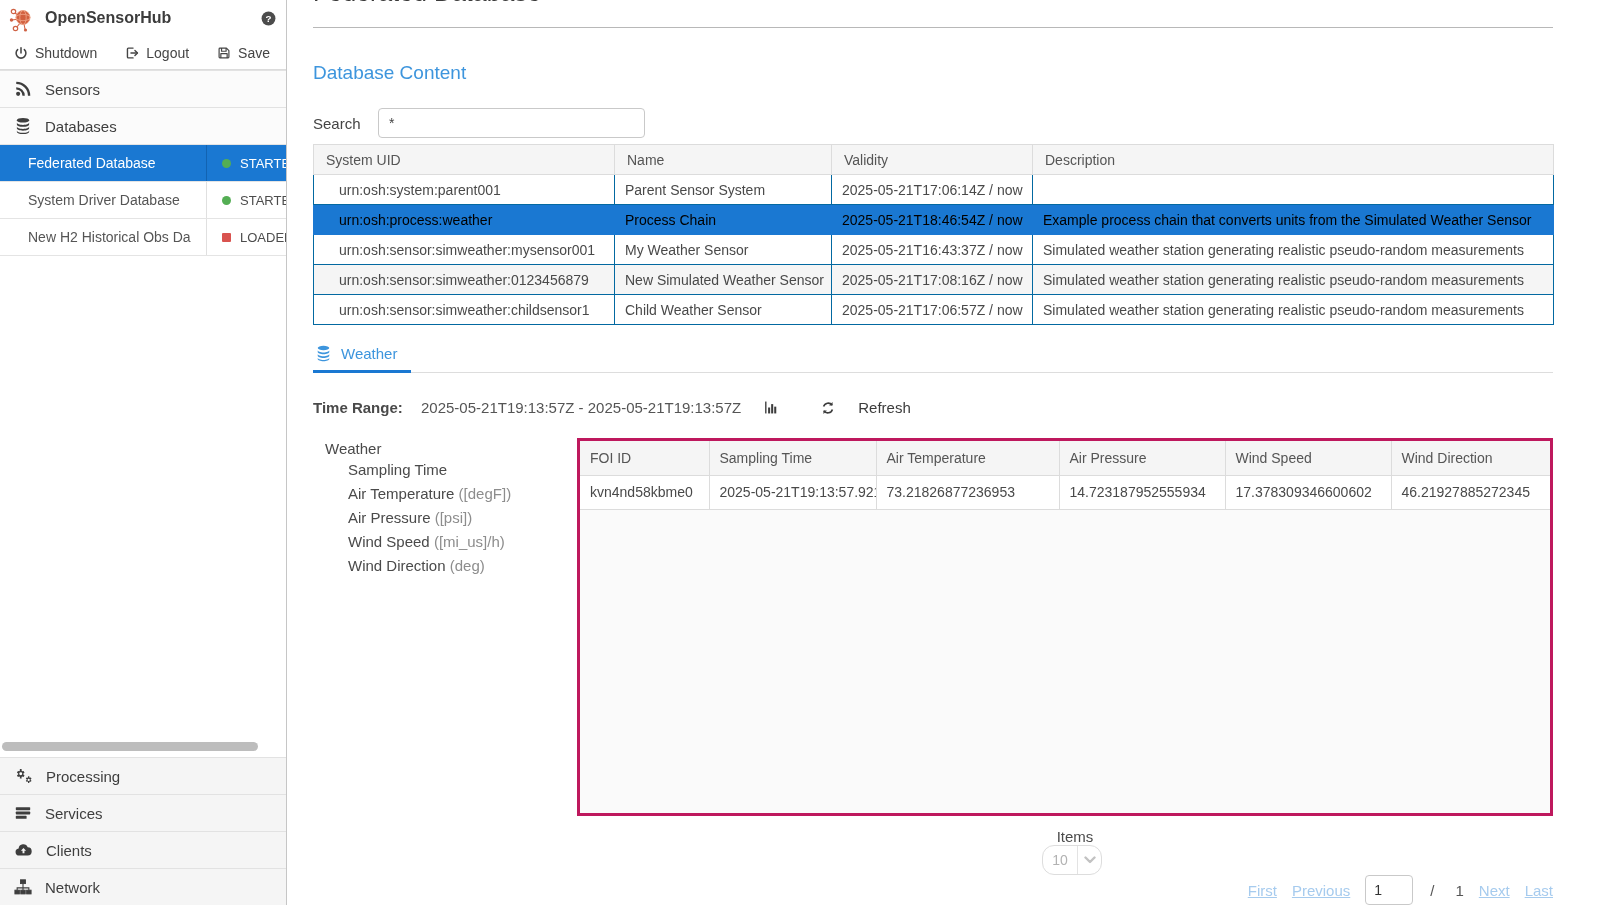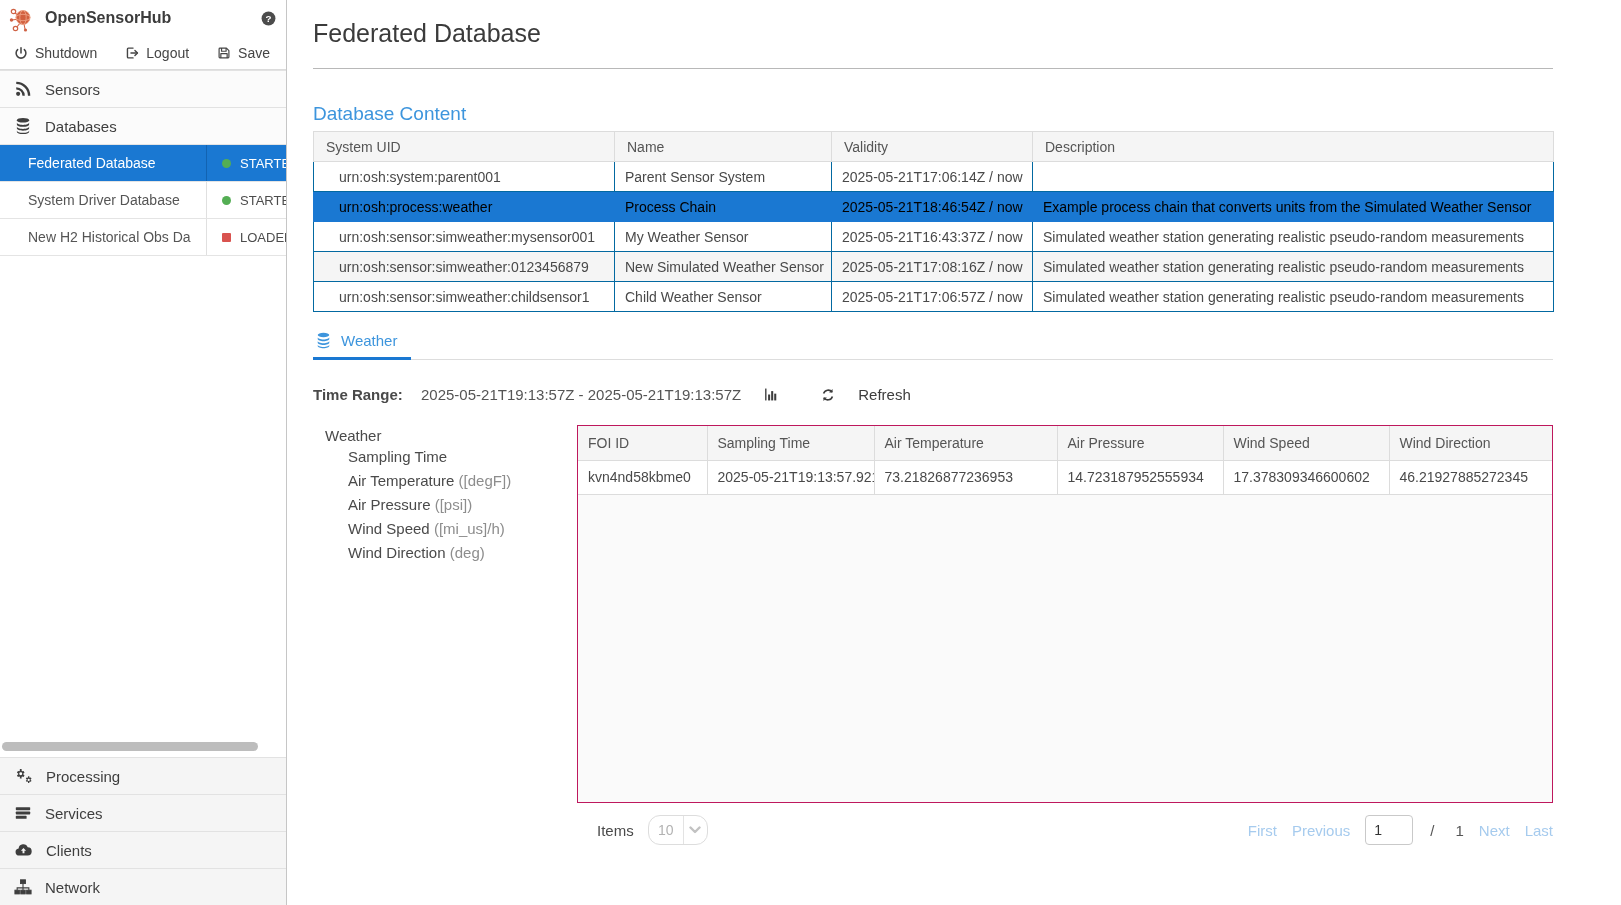--- a/index.html
+++ b/index.html
@@ -1,18 +1,18 @@
 <!DOCTYPE html>
 <html><head>
 <meta charset="utf-8">
 <style>
   * { margin:0; padding:0; box-sizing:border-box; }
   html,body { width:1621px; height:905px; overflow:hidden; background:#fff;
     font-family:"Liberation Sans", sans-serif; color:#464646; }
-  .app { display:flex; width:1621px; height:905px; }
+  .app { display:flex; width:1621px; height:905px;align-items:flex-end; }
 
   
   .sidebar { width:287px; min-width:287px; height:905px; border-right:1px solid #c6c6c6;
     display:flex; flex-direction:column; background:#fff; overflow:hidden; }
   .sb-header { height:36px; display:flex; align-items:center; padding:0 10px 0 8px; }
   .sb-title { font-size:16px; font-weight:bold; color:#3c3c3c; margin-left:10px; flex:1; }
   .sb-toolbar { height:34px; display:flex; align-items:center; padding:0 12px 0 10px;
     border-bottom:1px solid #dcdcdc; gap:6px; }
   .sb-btn { display:flex; align-items:center; gap:7px; font-size:14px; color:#454545;
     cursor:pointer; padding:2px 4px; }
@@ -66,39 +66,39 @@
   .chart-btn { margin-left:22px; cursor:pointer; }
   .refresh-btn { margin-left:40px; display:flex; align-items:center; gap:22px; color:#3c3c3c; cursor:pointer; }
 
   .content-row { margin-top:22px; display:flex; align-items:flex-start; }
   .tree { width:264px; min-width:264px; padding:2px 0 0 12px; font-size:15px; color:#4a4a4a; }
   .tree-root { line-height:18px; cursor:pointer; }
   .tree-child { margin-left:23px; line-height:24px; cursor:pointer; white-space:nowrap; }
   .tree-child:first-of-type { margin-top:6px; }
   .unit { color:#8d8d8d; }
 
-  .obs-panel { width:1180px; height:378px; border:1px solid #be185d; background:#fafafa; overflow:hidden; }
+  .obs-panel { width:1180px; height:378px; border:3px solid #be185d; background:#fafafa; overflow:hidden; }
   table.obs { width:100%; border-collapse:collapse; table-layout:fixed; font-size:14px; }
   table.obs th { background:#f5f5f5; border:1px solid #dcdcdc; border-top:none; height:34px;
     text-align:left; font-weight:400; color:#555; padding:0 10px; white-space:nowrap; overflow:hidden; }
   table.obs th:first-child { border-left:none; } table.obs th:last-child { border-right:none; }
   table.obs td { background:#fff; border:1px solid #dcdcdc; height:34px; color:#494949;
     padding:0 10px; white-space:nowrap; overflow:hidden; }
   table.obs td:first-child { border-left:none; } table.obs td:last-child { border-right:none; }
 
   .pagination { width:976px; margin-left:264px; margin-top:12px; display:flex; align-items:center;
-    font-size:15px; color:#555; }
+    font-size:15px; color:#555;flex-direction:column; }
   .items-label { margin-left:20px; color:#4a4a4a; }
   .items-select { margin-left:14px; height:30px; border:1px solid #ddd; border-radius:12px;
     background:#fff; display:flex; align-items:center; cursor:pointer; }
   .items-value { width:34px; text-align:center; color:#b2b2b2; font-size:14px; }
   .items-chevron { width:24px; height:100%; border-left:1px solid #e3e3e3; display:flex;
     align-items:center; justify-content:center; }
   .pag-right { margin-left:auto; display:flex; align-items:center; gap:15px; }
-  .pag-link { color:#a6cbee; font-size:15px; cursor:pointer; }
+  .pag-link { color:#a6cbee; text-decoration:underline; font-size:15px; cursor:pointer; }
   .page-input { width:48px; height:30px; border:1px solid #c9c9c9; border-radius:4px;
     padding:0 8px; font-size:14px; color:#333; font-family:inherit; }
   .page-of { color:#555; letter-spacing:4px; margin:0 2px; }
 </style>
 </head>
 <body>
 
 <div class="app">
 
   <div class="sidebar">
@@ -260,20 +260,24 @@
     </div>
   </div>
 
   <div class="main">
 
     <div class="page-title">Federated Database</div>
     <hr class="title-rule">
 
     <div class="section-title">Database Content</div>
 
+    <div class="search-row">
+      <span class="search-label">Search</span>
+      <input class="search-input" type="text" value="*" style="">
+    </div>
 
     <table class="sys">
       <colgroup>
           <col style="width:301px">
           <col style="width:217px">
           <col style="width:201px">
           <col style="width:521px">
         </colgroup>
       <thead>
         <tr>

